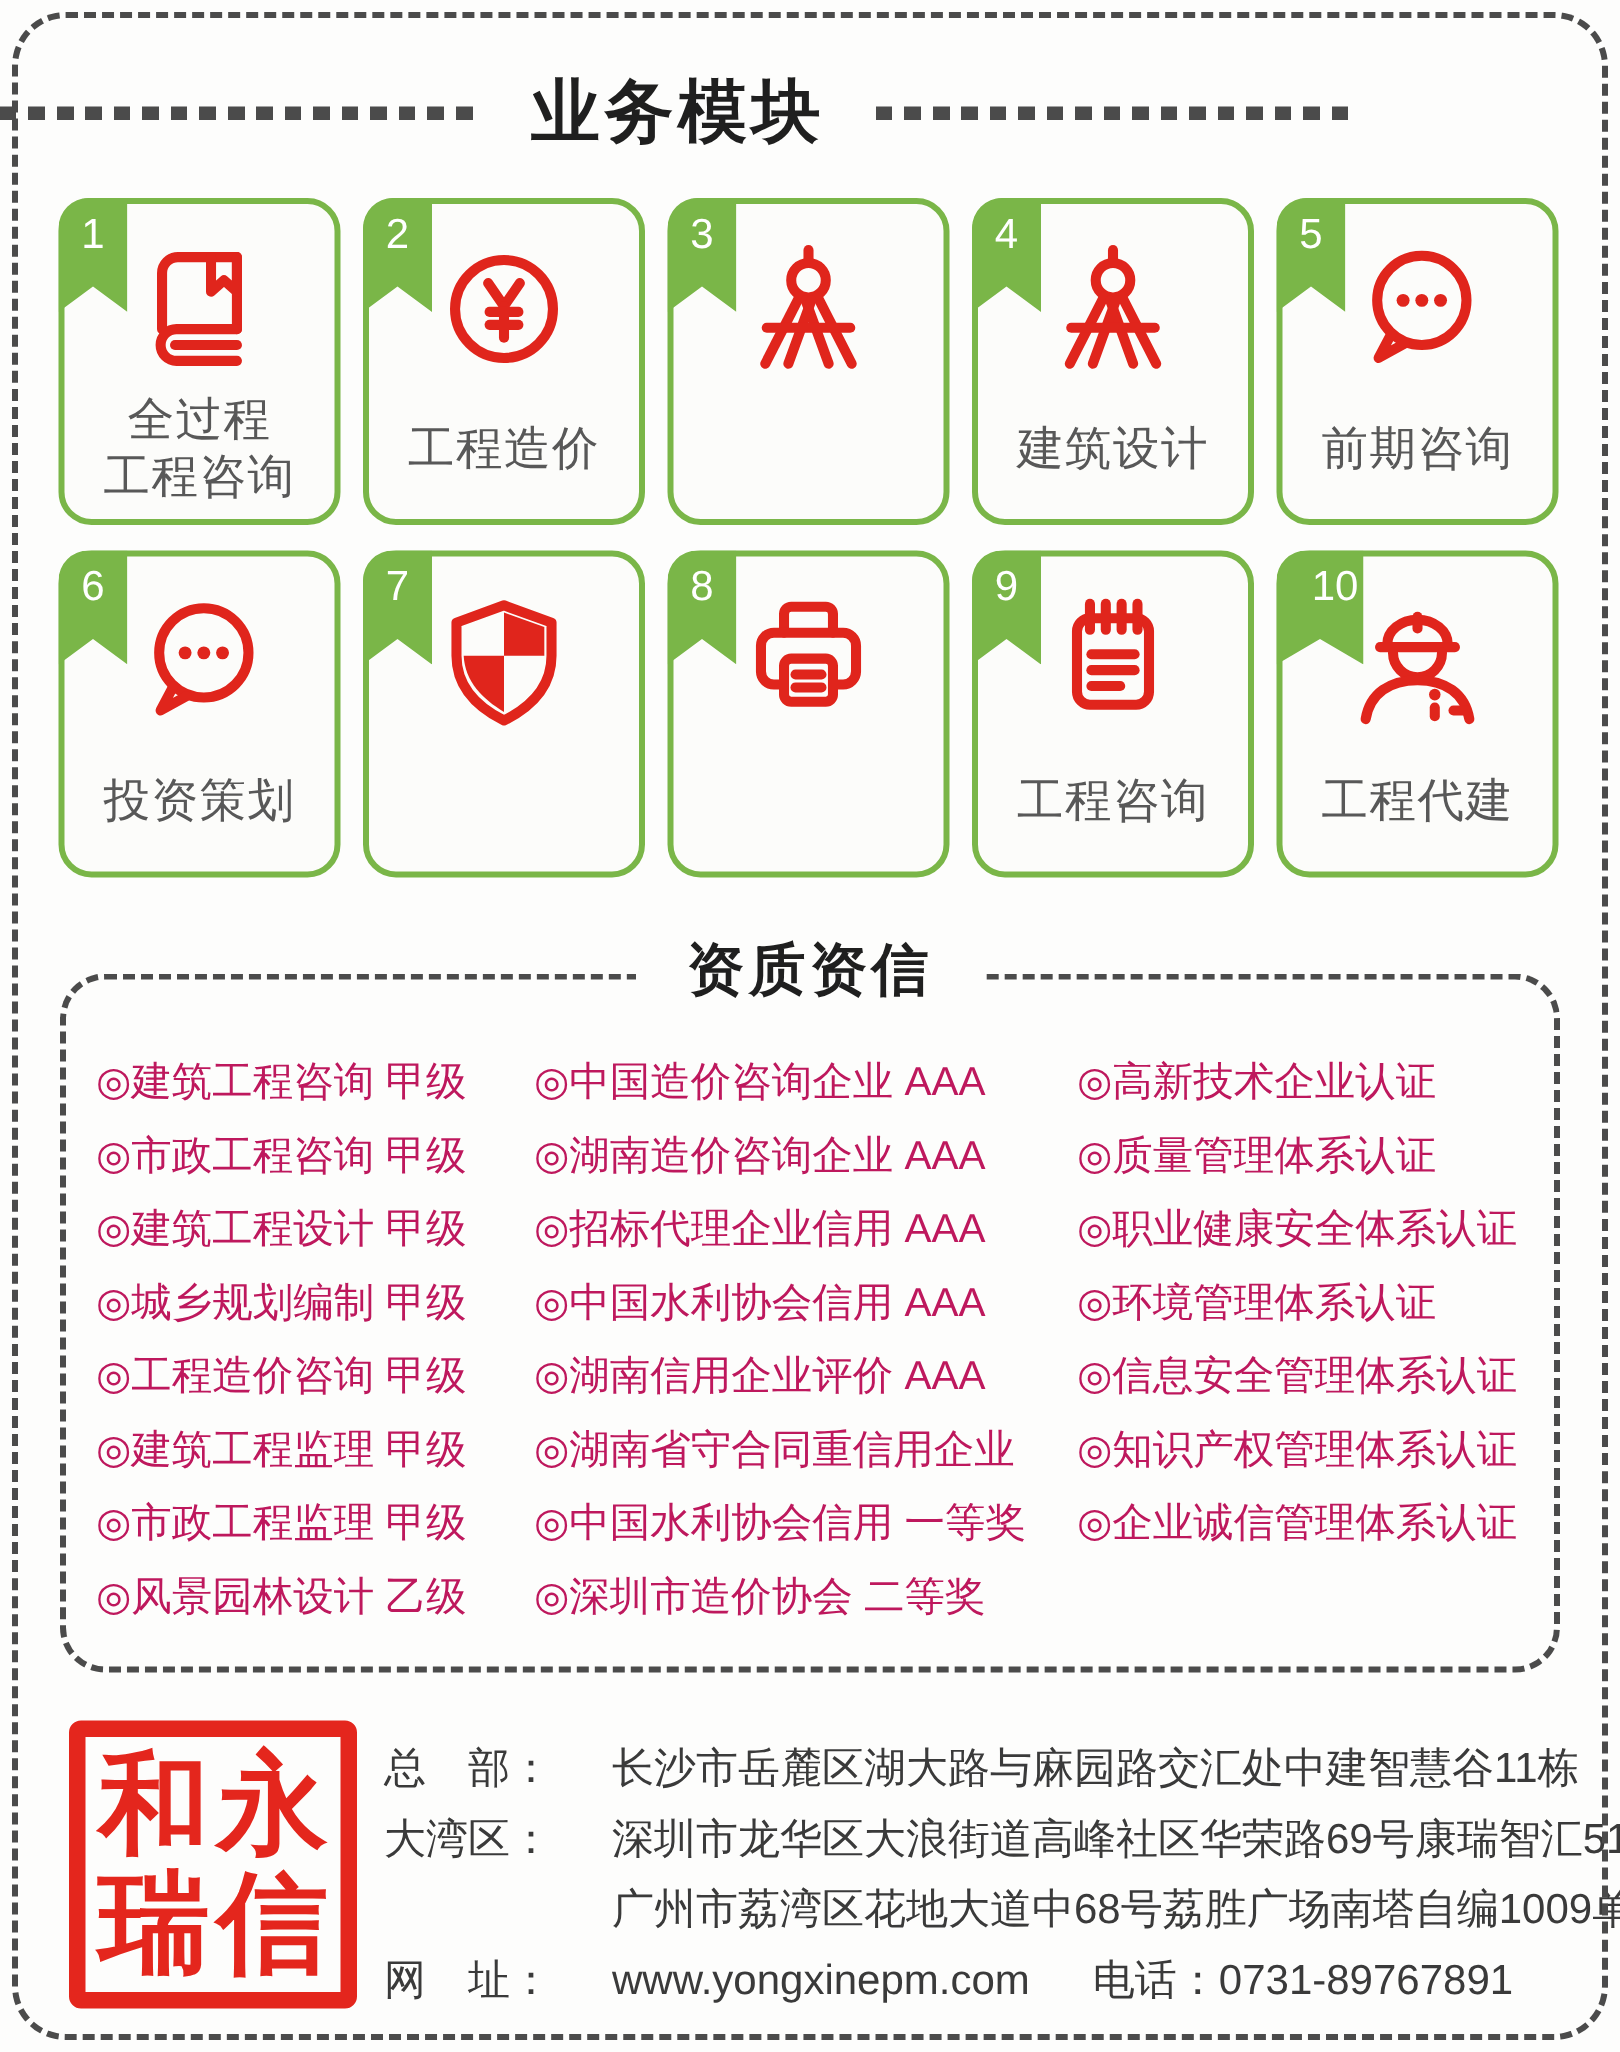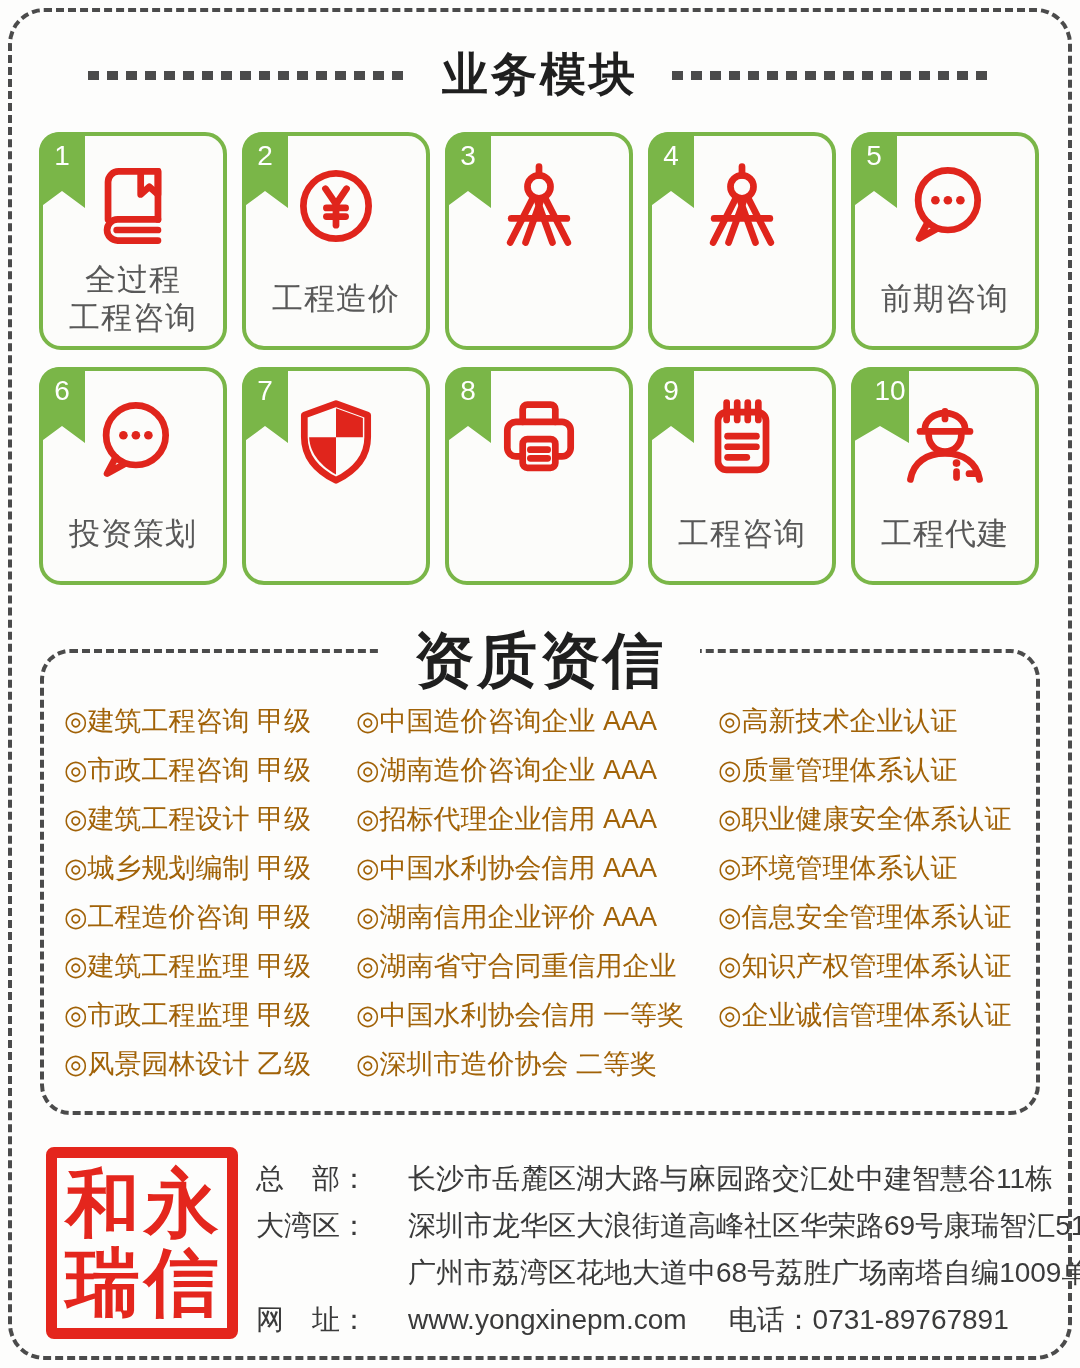--- a/index.html
+++ b/index.html
@@ -12,21 +12,21 @@
     color:#222;
   }
   .page-border{
     position:absolute; inset:8px;
     border:4px dashed #4b4b4b;
     border-radius:36px;
     pointer-events:none;
   }
   
   .sec-header{
-    display:flex; align-items:center; justify-content:center;
+    display:flex; align-items:center; 
     gap:34px; padding-top:44px;
   }
   .dash-line{
     width:320px; height:9px;
     background:repeating-linear-gradient(90deg,#4b4b4b 0 11px,transparent 11px 19px);
   }
   .sec-title{
     font-size:46px; font-weight:bold; color:#1f1f1f; letter-spacing:3px;
     white-space:nowrap;
   }
@@ -67,29 +67,29 @@
   
   .qual-box{
     width:1000px; margin:64px auto 0;
     border:4px dashed #4b4b4b; border-radius:30px;
     position:relative;
     padding:44px 0 22px 0;
   }
   .qual-title{
     position:absolute; top:-32px; left:50%; transform:translateX(-50%);
     background:#fdfdfc; padding:0 34px;
-    font-size:60px; font-weight:bold; color:#1f1f1f; letter-spacing:3px;
+    font-size:38px; font-weight:bold; color:#1f1f1f; letter-spacing:3px;
     white-space:nowrap;
   }
   .qual-grid{
     display:grid; grid-template-columns:292px 362px auto;
     padding-left:20px;
   }
   .qual-item{
-    font-size:27px; color:#a16207; line-height:49px; white-space:nowrap;
+    font-size:27px; color:#be185d; line-height:49px; white-space:nowrap;
   }
   
   .footer{ display:flex; margin:32px 0 0 46px; gap:18px; }
   .seal{
     width:192px; height:192px; flex-shrink:0;
     border:11px solid #e4261d; border-radius:8px;
     display:grid; grid-template-columns:1fr 1fr; grid-template-rows:1fr 1fr;
     padding:6px;
   }
   .seal-char{
@@ -172,20 +172,21 @@
         <path d="M50 9 v9"></path>
         <circle cx="50" cy="30" r="12"></circle>
         <path d="M44 41 L20 88"></path>
         <path d="M56 41 L80 88"></path>
         <path d="M48 44 L64 88"></path>
         <path d="M52 44 L36 88"></path>
         <path d="M21 63 H79"></path>
       </g>
         </svg>
     </div>
+    <div class="card-label">建筑设计</div>
   </div>
 
   <div class="card">
     <div class="tab">5</div>
     <div class="card-icon">
       <svg viewBox="0 0 100 100">
           <g class="ic">
         <circle cx="53" cy="44" r="31"></circle>
         <path d="M32 67 L23 84 L41 74"></path>
         <circle class="icf" cx="40" cy="44" r="4.5"></circle>

